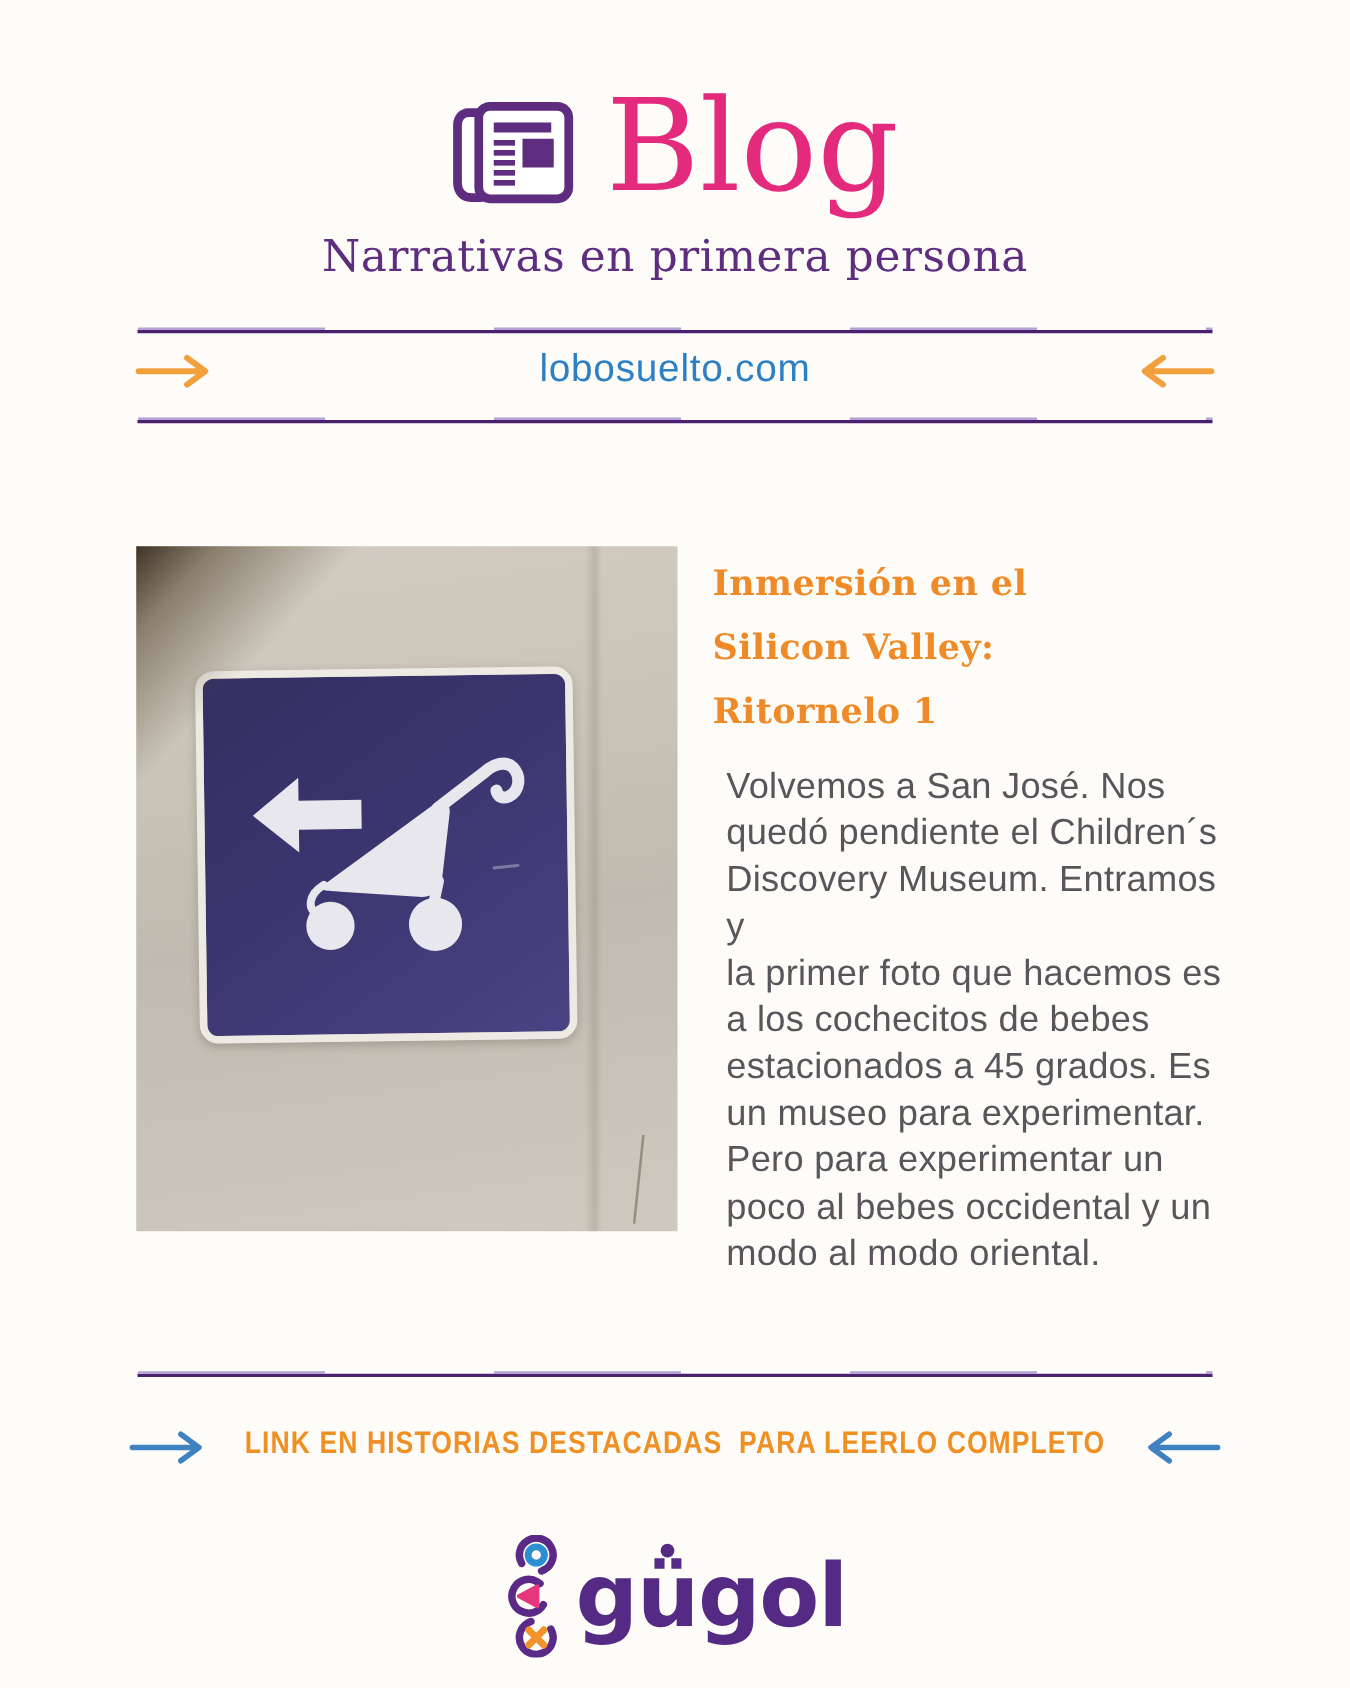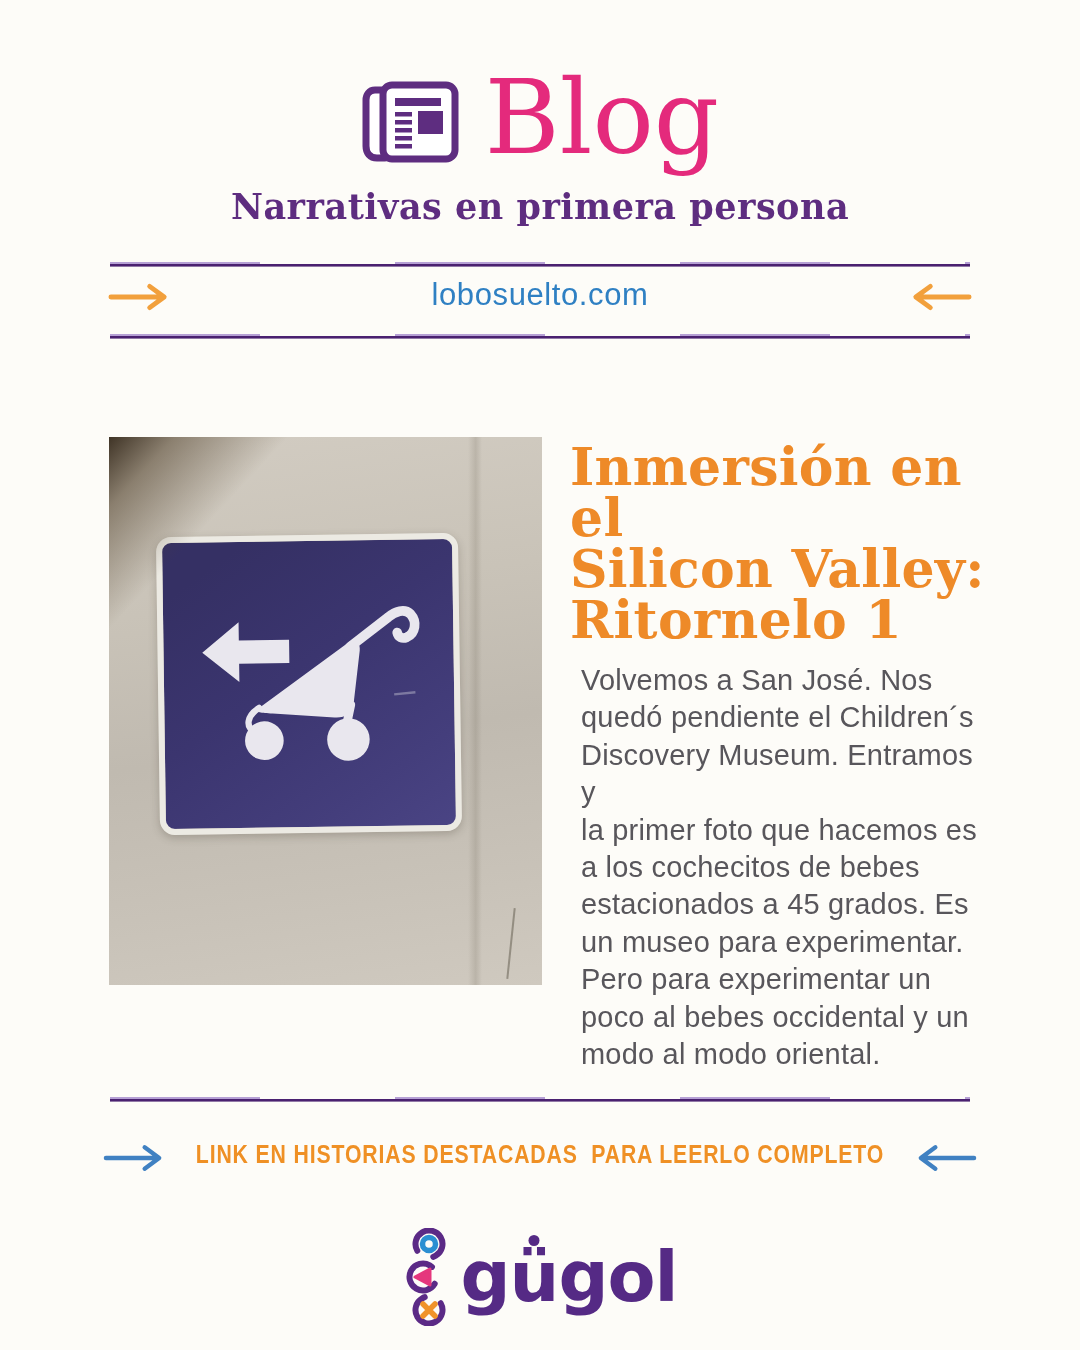--- a/index.html
+++ b/index.html
@@ -13,21 +13,21 @@
     position:absolute;top:68px;left:0;width:100%;height:110px;
     display:flex;align-items:center;justify-content:center;gap:24px;
   }
   .news-icon{width:100px;height:90px;flex:0 0 auto;}
   .brand-title{
     font-family:"DejaVu Serif",serif;font-size:102px;line-height:1;
     color:#e42a7c;padding-bottom:10px;
   }
   .subtitle{
     position:absolute;top:186px;left:0;width:100%;text-align:center;
-    font-family:"DejaVu Serif",serif;font-size:35px;font-weight:700;
+    font-family:"DejaVu Serif",serif;font-size:35px;font-weight:400;
     color:#5e2d80;letter-spacing:0.5px;
   }
   
   .rule{
     position:absolute;left:110px;width:860px;height:5px;
     background:
       repeating-linear-gradient(90deg, rgba(178,155,211,0.95) 0 150px, rgba(178,155,211,0) 150px 285px) 0 0 / 100% 2.4px no-repeat,
       linear-gradient(#4a2170,#4a2170) 0 100% / 100% 2.6px no-repeat;
   }
   .rule-top{top:262px;}
@@ -69,21 +69,21 @@
     box-sizing:border-box;border:6px solid #eceae3;border-radius:15px;
     background:linear-gradient(145deg,#353064 12%,#3b356f 45%,#443e7c 80%,#4a4484 100%);
     box-shadow:0 3px 8px rgba(60,52,40,0.25);
     transform:rotate(-0.8deg);
   }
   .sign svg{width:100%;height:100%;display:block;}
   
   .article{position:absolute;left:570px;top:441px;width:420px;}
   .article-title span{
     display:block;font-family:"DejaVu Serif",serif;font-weight:700;
-    font-size:52px;line-height:51px;color:#ee8a28;letter-spacing:0.3px;
+    font-size:28px;line-height:51px;color:#ee8a28;letter-spacing:0.3px;
   }
   .article-body{margin-top:17px;}
   .article-body span{
     display:block;font-size:29px;line-height:37.4px;color:#58565b;
     letter-spacing:0.2px;
     margin-left:11px;
   }
   
   .cta-text{
     position:absolute;top:1140px;left:0;width:100%;text-align:center;

